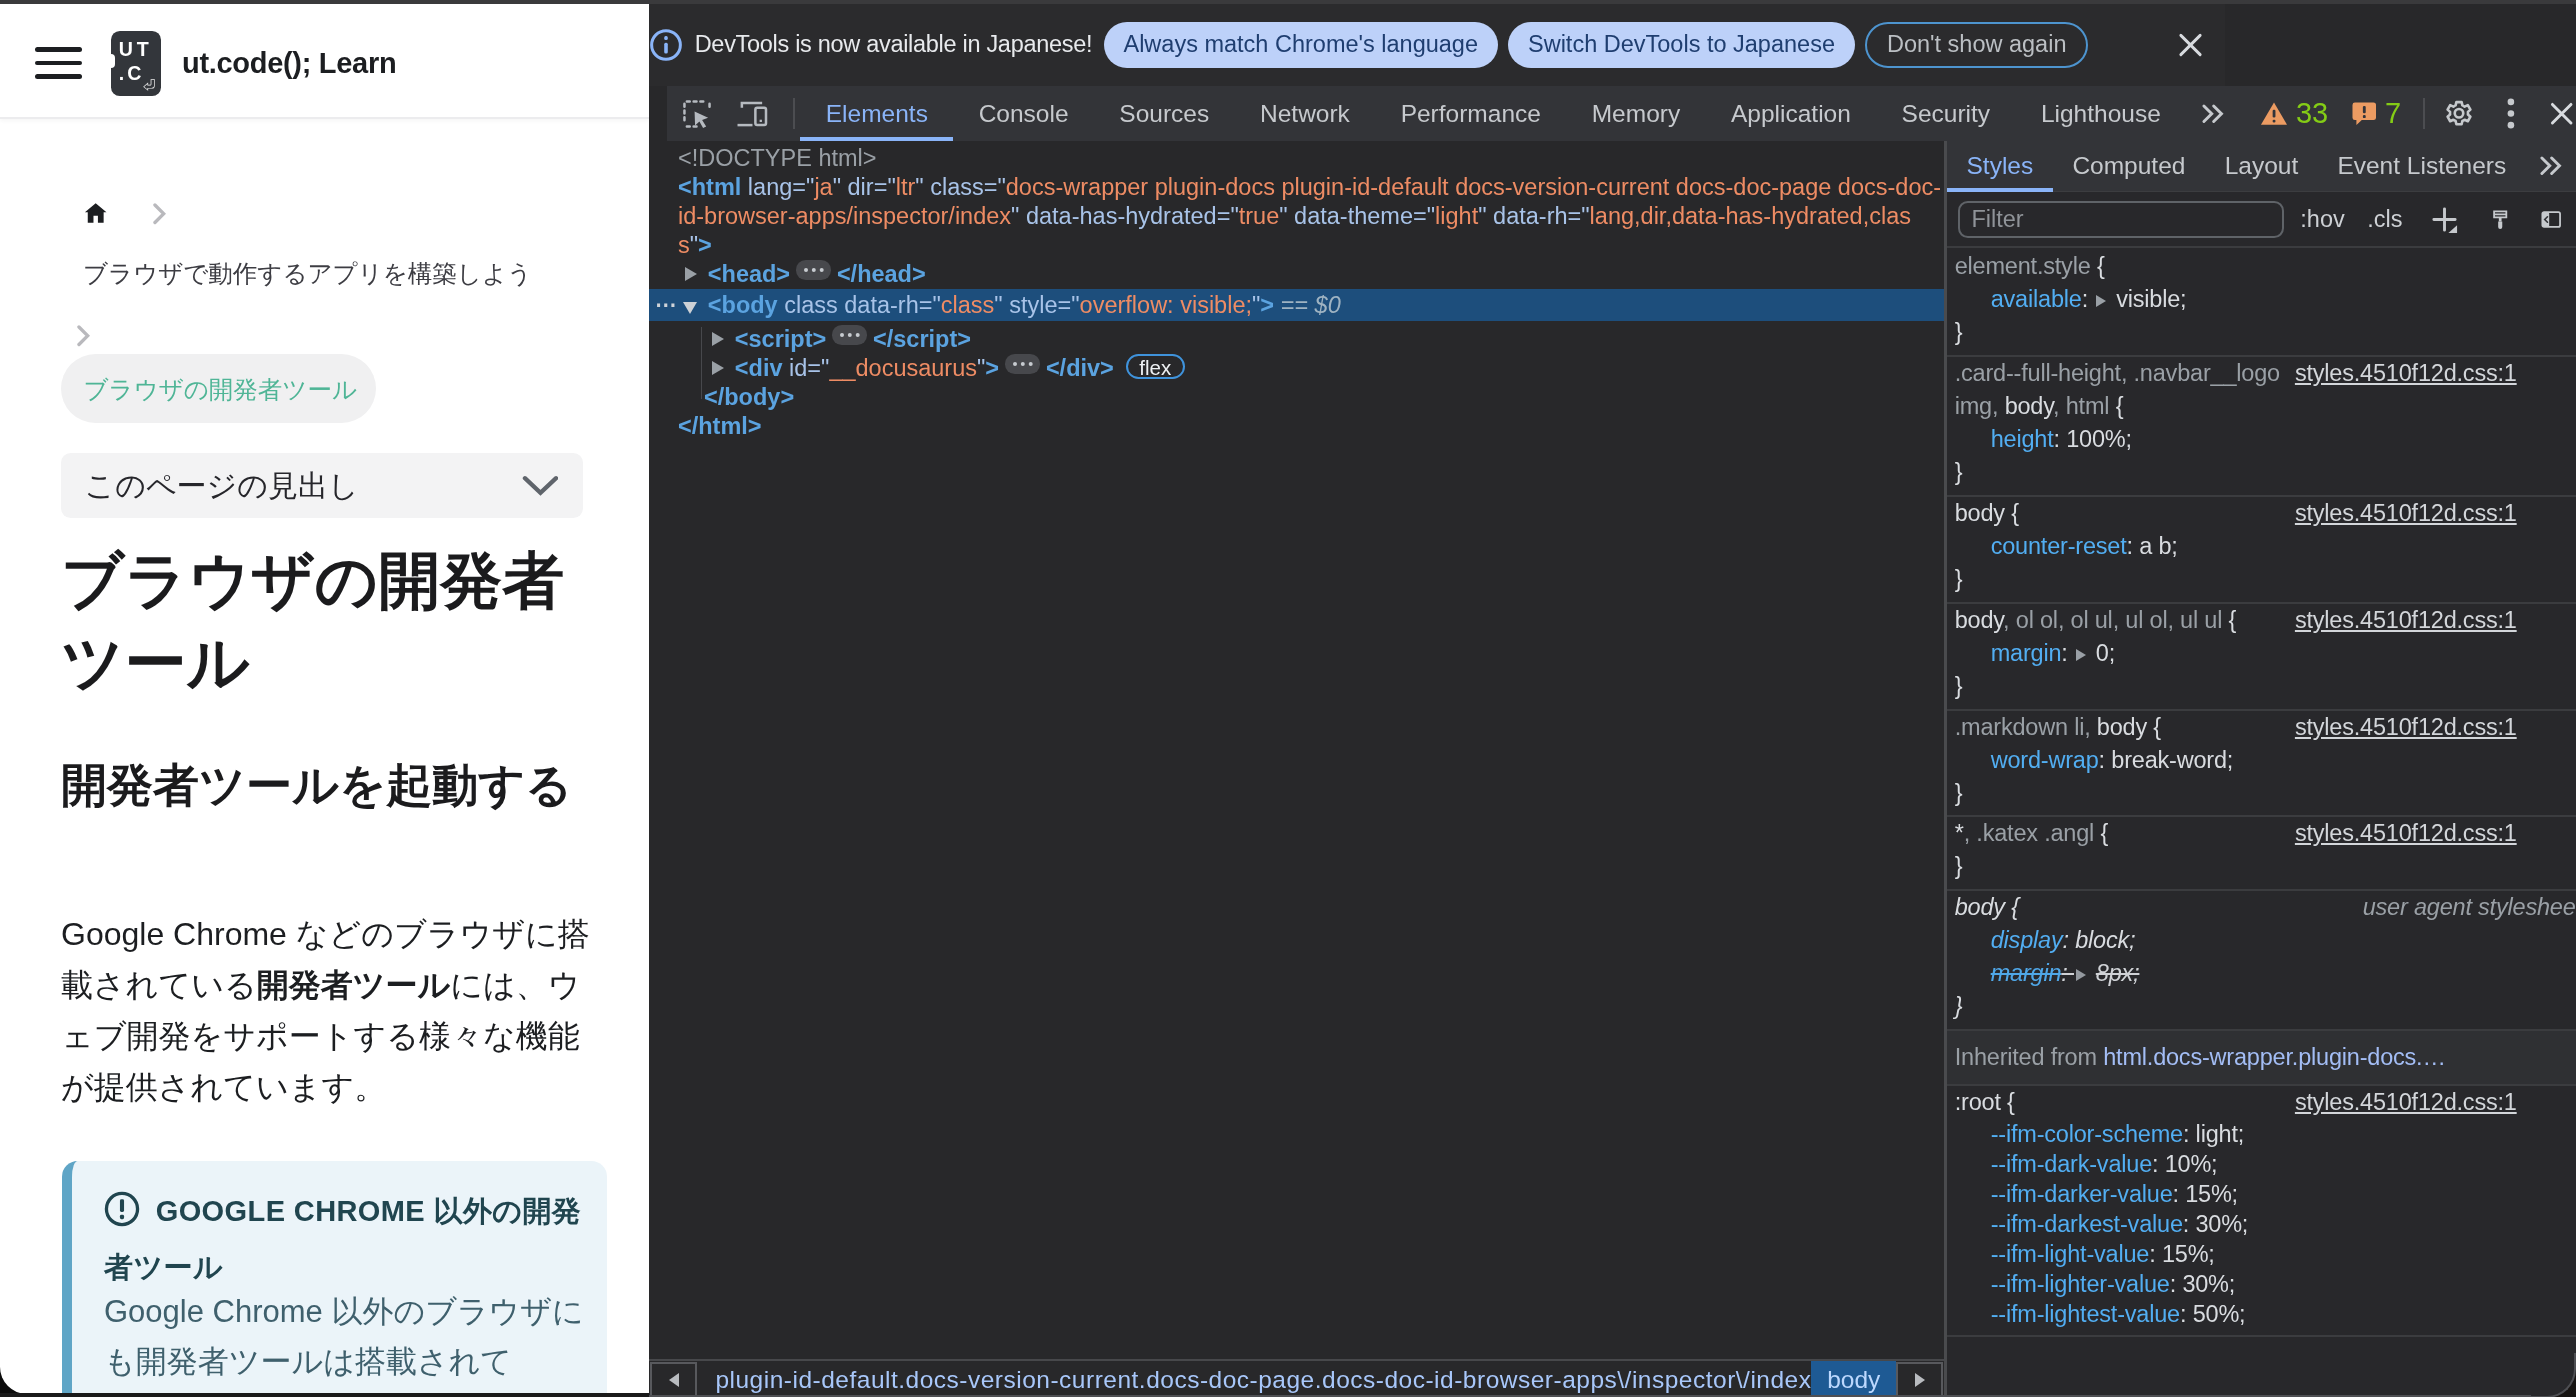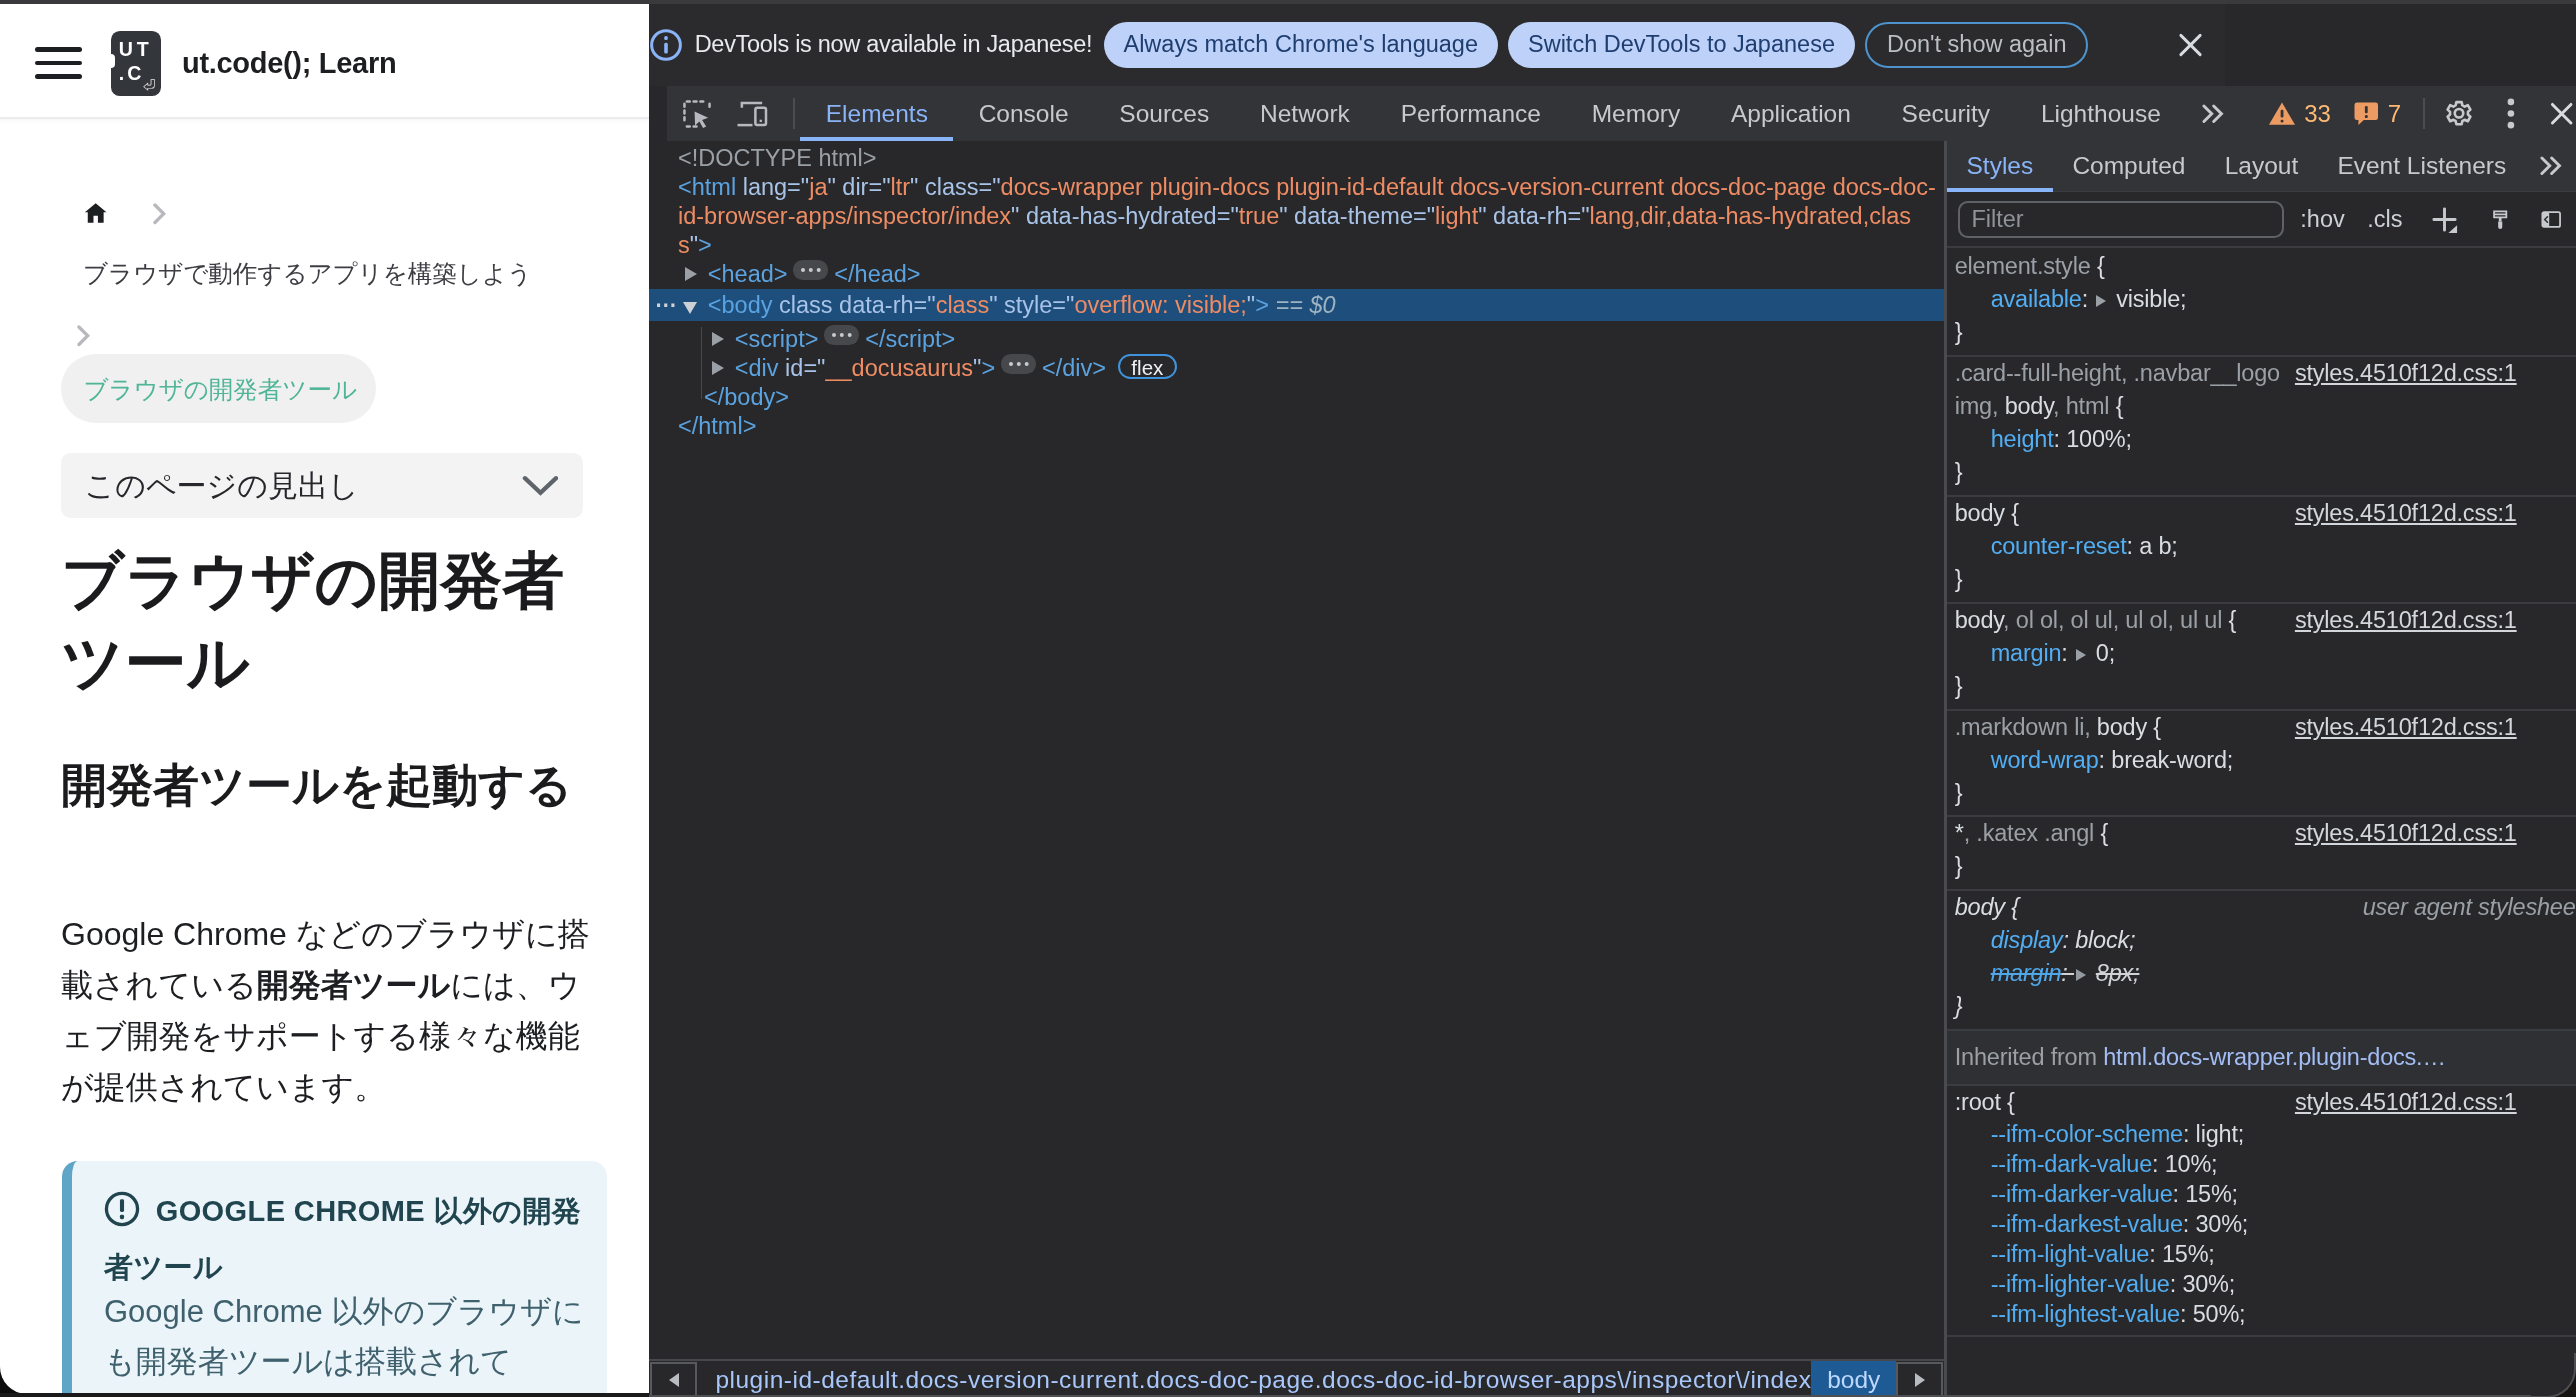--- a/index.html
+++ b/index.html
@@ -76,21 +76,21 @@
   .tb-icon.inspect { margin-left:15.7px; width:28px; height:28px; }
   .tb-icon.device  { margin-left:25.4px; width:32px; height:28px; }
   .tb-sep { align-self:center; width:2px; height:31px; background:#4c4d51; margin-left:25.4px; flex:none; }
   .tabs { display:flex; margin-left:4.9px; }
   .tab { position:relative; display:flex; align-items:center; padding:0 25.4px; font-size:24.5px; color:#c6c9cd;
          white-space:nowrap; cursor:pointer; }
   .tab.selected { color:#8ab4f8; }
   .tab.selected::after { content:""; position:absolute; left:0; right:0; bottom:0; height:3.9px; background:#8ab4f8; }
   .tab-more { display:flex; align-items:center; padding:0 13.7px; cursor:pointer; }
   .tb-right { position:absolute; right:0; top:0; height:55px; display:flex; align-items:center; }
-  .count { font-size:24px; color:#fdba74; }
+  .count { font-size:29px; color:#84cc16; }
   .count.warn { margin-left:7.8px; }
   .count.err { margin-left:8.8px; }
   .err-icon { margin-left:23.5px; }
   .tb-right .tb-sep2 { width:2px; height:31px; background:#4c4d51; margin:0 0 0 21.5px; }
   .gear { margin-left:19.6px; width:30px; height:30px; cursor:pointer; }
   .kebab { margin-left:33px; width:7.8px; height:31px; cursor:pointer; }
   .tb-close { margin-left:34px; margin-right:19.6px; width:25.4px; height:25.4px; cursor:pointer; }
 
   
   .panel { position:absolute; left:0; top:141px; width:1927px; height:1257px; display:flex; }
@@ -107,21 +107,21 @@
   .arrow.right { border-left:12.7px solid #9aa0a6; border-top:7.8px solid transparent; border-bottom:7.8px solid transparent; }
   .arrow.down { border-top:12.7px solid #cdd1d6; border-left:7.8px solid transparent; border-right:7.8px solid transparent; vertical-align:-1px; }
   .dots-gutter { position:absolute; left:5.9px; top:0; color:#cfd3d8; font-weight:700; letter-spacing:2px; font-size:21.5px; }
   .ell { display:inline-block; vertical-align:2px; width:35px; height:19.6px; background:#47484c; border-radius:9.8px; margin:0 5.9px;
          position:relative; }
   .ell::after { content:""; position:absolute; left:7.8px; top:7.8px; width:3.9px; height:3.9px; border-radius:2px; color:#c7cbd0;
                 background:#c7cbd0; box-shadow:7.8px 0 0 #c7cbd0, 15.7px 0 0 #c7cbd0; }
   .flexbadge { display:inline-block; vertical-align:1px; margin-left:11.7px; padding:0 11.7px; height:25.4px; line-height:23.5px;
                border:2px solid #3f93dc; border-radius:13.7px; font-size:20.6px; color:#eef1f4; letter-spacing:0; }
   .guide { position:absolute; left:52px; width:1px; background:#47484c; }
-  .tg { color:#5ba3e0; } .at { color:#a8c3e8; } .vl { color:#ee8c64; } .gy { color:#9aa0a6; }
+  .tg { color:#5ba3e0;font-weight:bold; } .at { color:#a8c3e8; } .vl { color:#ee8c64; } .gy { color:#9aa0a6; }
   .eq { color:#9fb3c2; font-style:italic; } .wh { color:#d9dce0; }
 
   
   .statusbar { position:absolute; left:0; bottom:0; width:100%; height:39px; border-top:2px solid #47484b;
                background:#28282a; display:flex; align-items:stretch; font-size:24.5px; }
   .sb-btn { width:47px; flex:none; margin:1px 0 1px 1px; border:2px solid #58595d; display:flex; align-items:center; justify-content:center; cursor:pointer; background:#28282a; }
   .sb-btn.rightb { margin:1px 1px 1px 0; }
   .sb-tri { width:0; height:0; }
   .sb-tri.left { border-right:10.8px solid #b9bcc0; border-top:7.8px solid transparent; border-bottom:7.8px solid transparent; }
   .sb-tri.right { border-left:10.8px solid #b9bcc0; border-top:7.8px solid transparent; border-bottom:7.8px solid transparent; }

